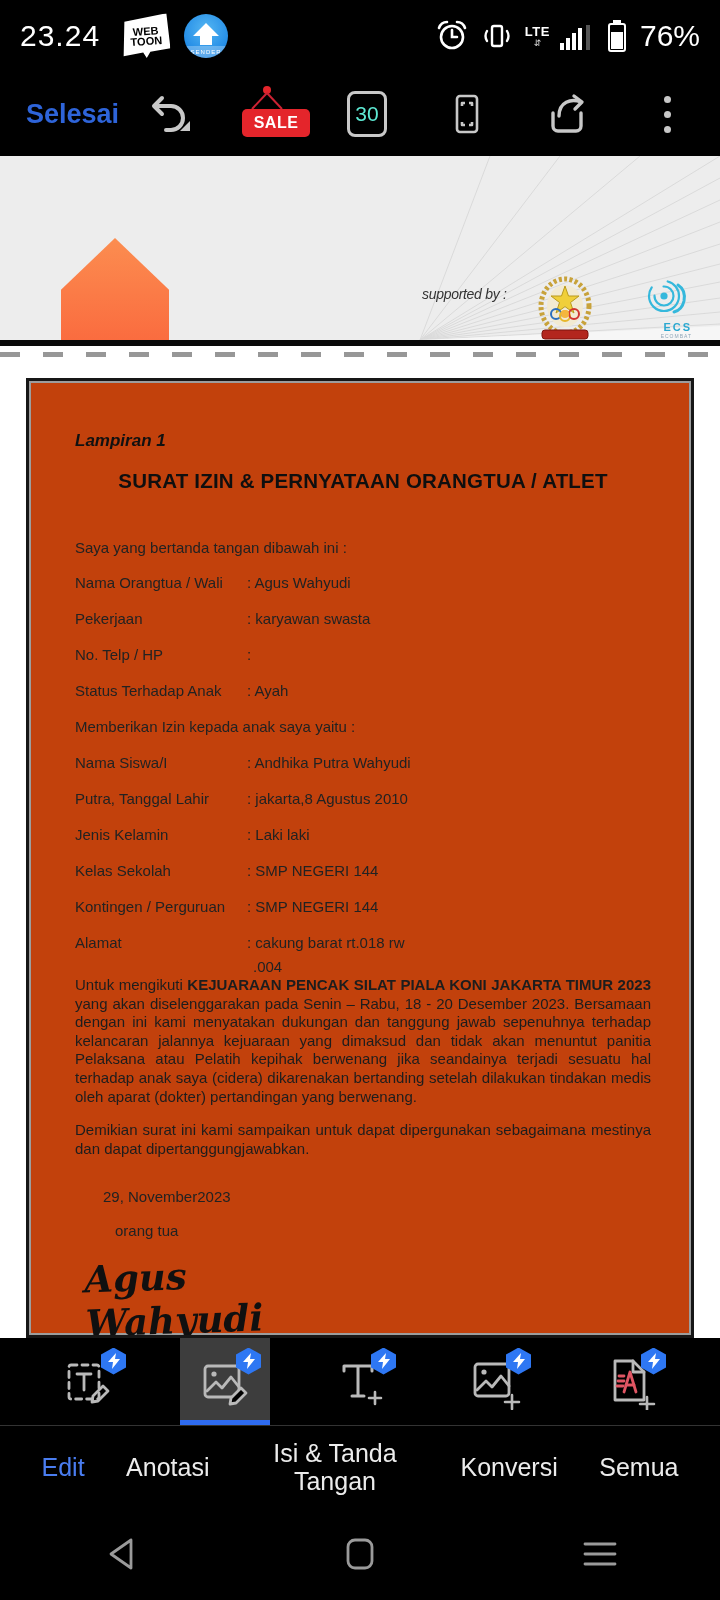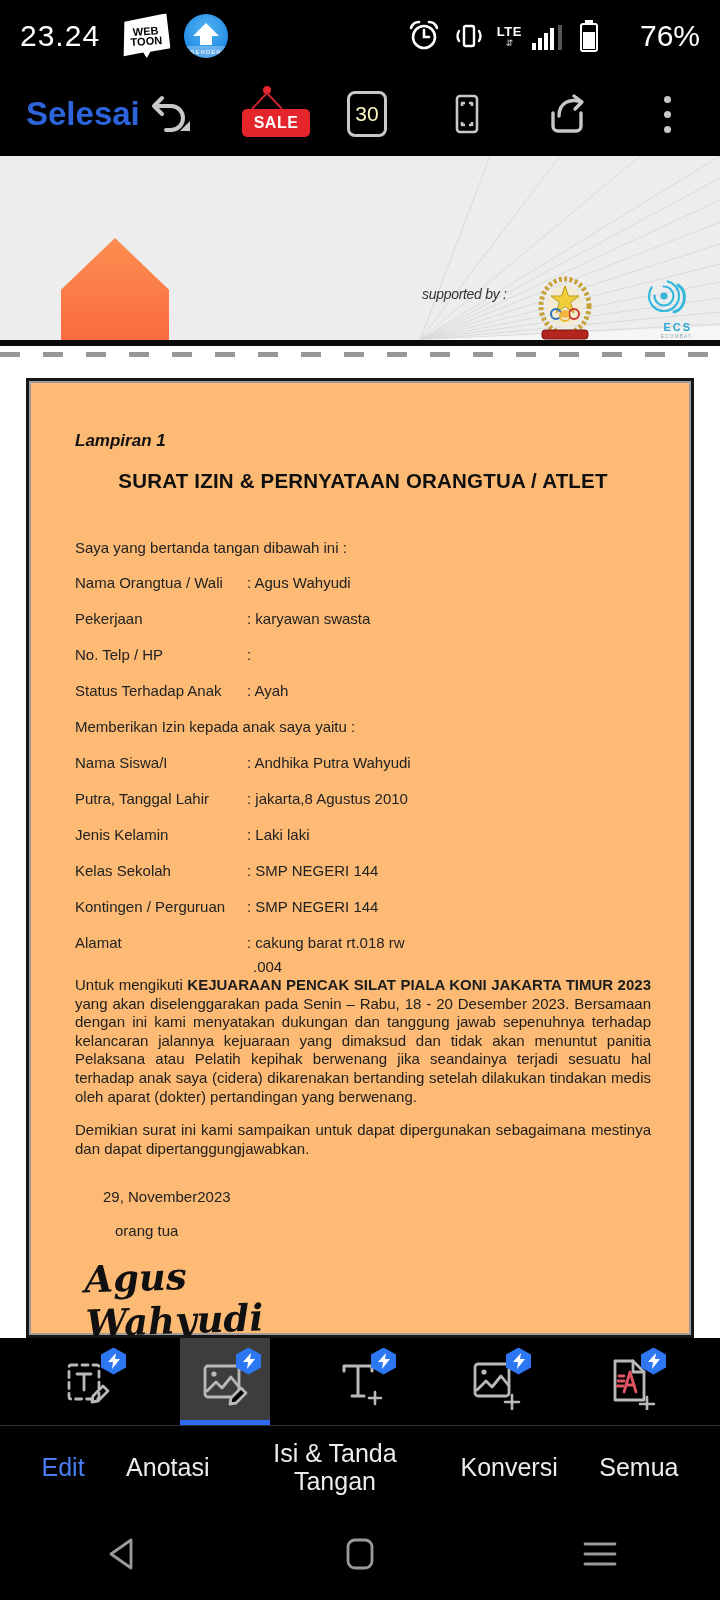--- a/index.html
+++ b/index.html
@@ -13,28 +13,28 @@
   .sb-appicons { display:flex; align-items:center; gap:14px; }
   .webtoon-ic { width:48px; height:44px; background:#fff; clip-path:polygon(6% 16%, 94% 0%, 100% 80%, 58% 86%, 50% 100%, 43% 87%, 2% 94%); display:flex; align-items:center; justify-content:center; transform:rotate(-2deg); }
   .webtoon-ic span { font-size:11px; font-weight:800; color:#000; line-height:.95; text-align:center; transform:rotate(-2deg); }
   .sender-ic { width:44px; height:44px; border-radius:50%; background:radial-gradient(circle at 50% 35%, #55b6f2 0%, #1e88e5 75%); position:relative; overflow:hidden; }
   .sender-ic svg { position:absolute; left:0; top:0; }
   .sender-band { position:absolute; bottom:0; left:0; right:0; height:12px; background:rgba(255,255,255,.28); text-align:center; font-size:6px; color:#fff; line-height:12px; letter-spacing:1px; }
   .sb-right { margin-left:auto; display:flex; align-items:center; gap:14px; }
   .lte-wrap { display:flex; flex-direction:column; align-items:center; line-height:1; margin-right:-4px; }
   .lte-txt { font-size:13px; font-weight:700; letter-spacing:.5px; }
   .lte-arrows { font-size:9px; margin-top:1px; color:#ddd; }
-  .sb-batt-pct { font-size:30px; font-weight:500;margin-left:28px; }
+  .sb-batt-pct { font-size:30px; font-weight:500; }
 
   
   .edit-toolbar { height:84px; background:#000; display:flex; align-items:center; padding:0 26px; flex:none; }
-  .done-btn { color:#2e64d9; font-size:33px; font-weight:700; }
+  .done-btn { color:#2e64d9; font-size:27px; font-weight:700; }
   .tb-icons { margin-left:auto; display:flex; align-items:center; gap:46px; }
   .tb-btn { display:flex; align-items:center; justify-content:center; width:54px; height:54px; position:relative; }
-  .cal-ic { width:40px; height:46px; border:3px solid #c8c8c8; border-radius:8px; display:flex; align-items:center; justify-content:center; color:#fef9c3; font-size:21px; font-weight:500; }
+  .cal-ic { width:40px; height:46px; border:3px solid #c8c8c8; border-radius:8px; display:flex; align-items:center; justify-content:center; color:#5eead4; font-size:21px; font-weight:500; }
   .sale-ic { position:relative; width:54px; height:56px; }
   .sale-dot { position:absolute; left:50%; top:0; width:8px; height:8px; margin-left:-4px; border-radius:50%; background:#e4252b; }
   .sale-str { position:absolute; left:50%; top:6px; width:34px; height:18px; margin-left:-17px; }
   .sale-tag { position:absolute; left:2px; top:23px; width:68px; height:28px; background:#e4252b; border-radius:5px; color:#fff; font-size:16px; font-weight:800; display:flex; align-items:center; justify-content:center; letter-spacing:.5px; }
   .dots-ic { display:flex; flex-direction:column; gap:8px; }
   .dots-ic i { width:7px; height:7px; border-radius:50%; background:#c8c8c8; }
 
   
   .letterhead { height:190px; background:#ededed; position:relative; border-bottom:6px solid #0a0a0a; flex:none; overflow:hidden; }
   .rays { position:absolute; right:0; top:0; width:320px; height:184px; }
@@ -44,21 +44,21 @@
   .ecs-logo { position:absolute; left:628px; top:120px; text-align:right; width:64px; }
   .ecs-abbr { font-size:11px; font-weight:800; color:#2ba8d0; letter-spacing:2px; margin-top:1px; }
   .ecs-name { font-size:5px; color:#8fa6b8; letter-spacing:1px; }
 
   
   .pagebreak { height:32px; background:#fff; flex:none; }
   .dash-line { height:5px; margin-top:6px; background:repeating-linear-gradient(90deg,#979797 0 20px,transparent 20px 43px); }
 
   
   .doc-area { flex:1 1 auto; background:#fff; overflow:hidden; }
-  .page { margin:0 26px; height:100%; background:#fdba74; border:3px solid #161616; box-shadow:inset 0 0 0 2px #9d9d9d; padding:50px 40px 0 46px; color:#222; font-size:15px; overflow:hidden; }
+  .page { margin:0 26px; height:100%; background:#c2410c; border:3px solid #161616; box-shadow:inset 0 0 0 2px #9d9d9d; padding:50px 40px 0 46px; color:#222; font-size:15px; overflow:hidden; }
   .lampiran { font-size:17px; font-weight:700; font-style:italic; color:#111; }
   .doc-title { margin-top:18px; text-align:center; font-size:20.5px; font-weight:700; color:#0f0f0f; letter-spacing:.2px; }
   .doc-intro { margin-top:46px; }
   .frow { display:flex; margin-top:17px; line-height:19px; }
   .frow .lbl { width:172px; flex:none; }
   .frow .val { flex:1; }
   .consent { margin-top:17px; line-height:19px; }
   .addr2 { margin-left:178px; margin-top:5px; line-height:19px; }
   .para { text-align:justify; line-height:18.6px; color:#1d1d1d; }
   .closing { margin-top:15px; text-align:justify; line-height:18.6px; color:#1d1d1d; }

